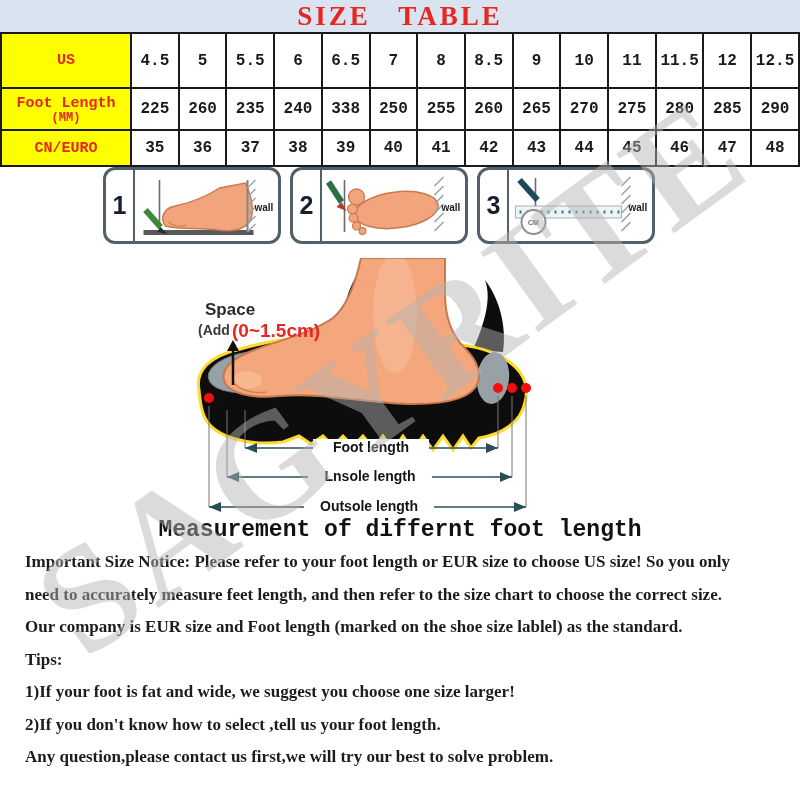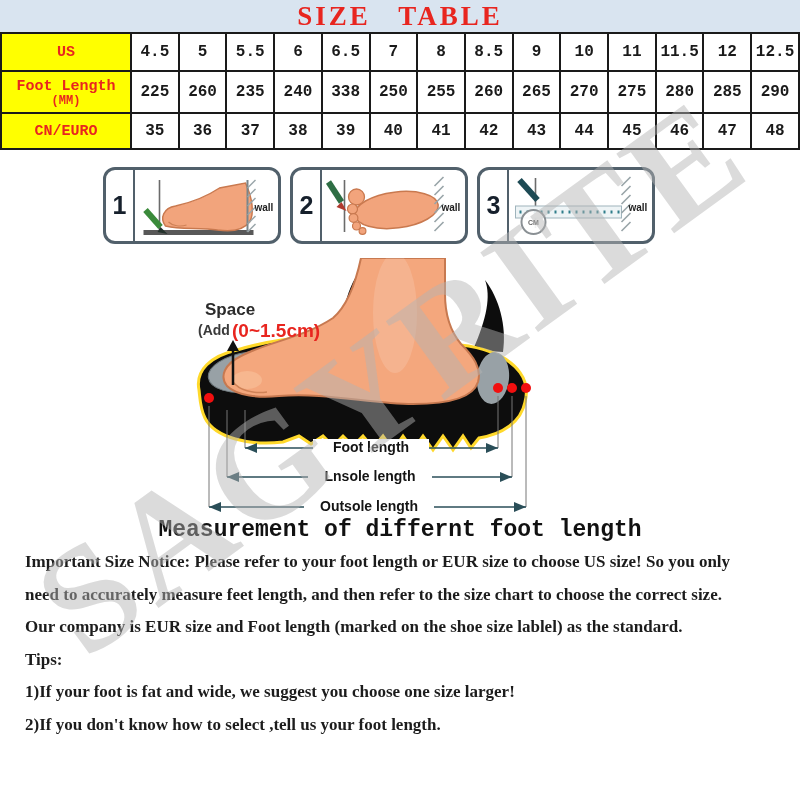--- a/index.html
+++ b/index.html
@@ -14,21 +14,21 @@
 
   
   table.size-table{position:absolute;top:32px;left:0;width:800px;border-collapse:collapse;
                    table-layout:fixed;}
   table.size-table th{width:128px;background:#ffff00;color:#e8251f;
                       font-family:"Liberation Mono",monospace;font-weight:bold;font-size:15px;
                       border:2px solid #1a1a1a;text-align:center;padding:0;}
   table.size-table th .sub{font-size:12px;line-height:12px;}
   table.size-table td{font-family:"Liberation Mono",monospace;font-weight:bold;font-size:16px;
                       color:#1a1a1a;border:2px solid #1a1a1a;text-align:center;padding:0;}
-  tr.r0{height:38px;} tr.r1{height:42px;} tr.r2{height:36px;}
+  tr.r0{height:55px;} tr.r1{height:42px;} tr.r2{height:36px;}
 
   
   .panels{position:absolute;top:167px;left:103px;display:flex;gap:9px;}
   .panel{width:178px;height:77px;border:3px solid #51606b;border-radius:12px;display:flex;
          box-sizing:border-box;overflow:hidden;}
   .panel .num{width:27px;border-right:2px solid #51606b;display:flex;align-items:center;
               justify-content:center;font-weight:800;font-size:25px;color:#16202c;}
   .panel svg{flex:1;display:block;}
 
   
@@ -279,17 +279,18 @@
 
   <div class="heading">Measurement of differnt foot length</div>
 
   <div class="notice">
     <p>Important Size Notice: Please refer to your foot length or EUR size to choose US size! So you only</p>
     <p>need to accurately measure feet length, and then refer to the size chart to choose the correct size.</p>
     <p>Our company is EUR size and Foot length (marked on the shoe size lablel) as the standard.</p>
     <p>Tips:</p>
     <p>1)If your foot is fat and wide, we suggest you choose one size larger!</p>
     <p>2)If you don't know how to select ,tell us your foot length.</p>
+    <p>Any question,please contact us first,we will try our best to solve problem.</p>
   </div>
 
   <div class="watermark">SAGYRITE</div>
 
 </div>
 
 </body></html>

